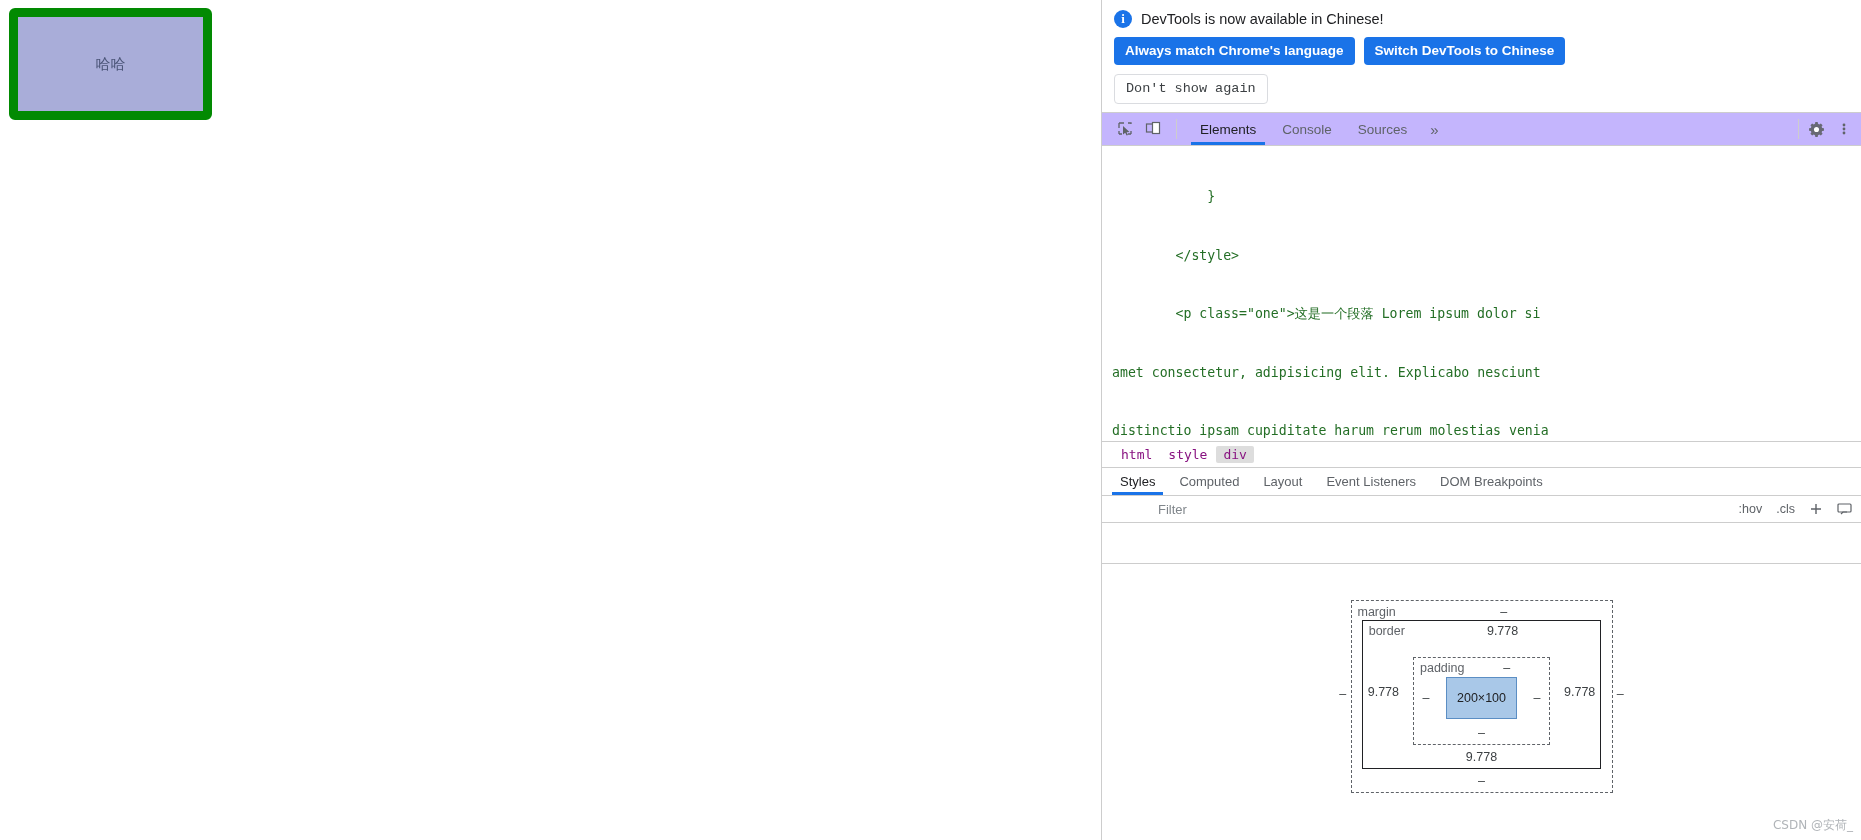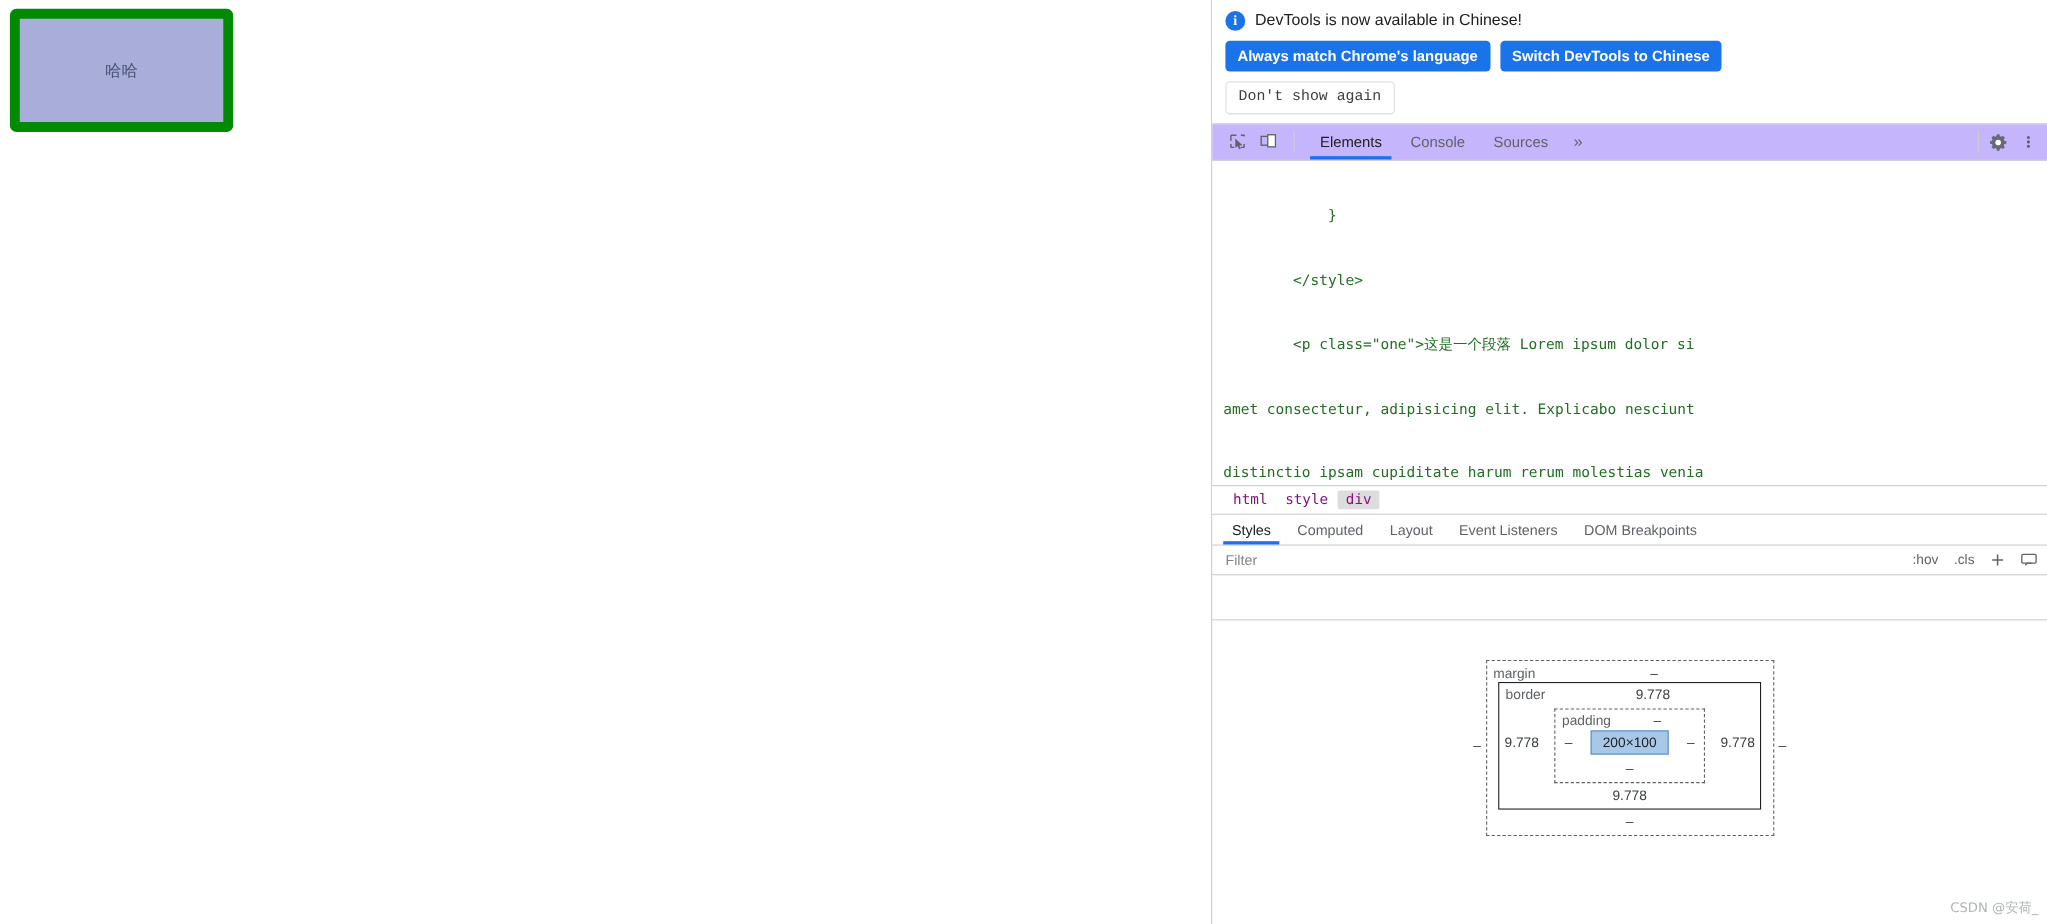--- a/index.html
+++ b/index.html
@@ -258,20 +258,21 @@
     gap: 8px;
   }
   #filter-input {
     flex: 1 1 auto;
     border: none;
     outline: none;
     font-size: 13px;
     color: #14532d;
     background: transparent;
     font-family: "Liberation Sans", sans-serif;
+    margin-left: 44px;
   }
   #filter-input::placeholder { color: #80868b; }
   .filter-btn {
     font-size: 12.5px;
     color: #5f6368;
     cursor: pointer;
     padding: 0 3px;
     white-space: nowrap;
   }
 
@@ -328,30 +329,30 @@
     text-align: center;
   }
   .bm-border {
     border: 1px solid #202124;
     margin: 1px 7px 0 7px;
     padding: 3px 0 0 0;
     flex: 1 1 auto;
   }
   .bm-padding {
     border: 1px dashed #5f6368;
-    margin: 6px 9px 0 9px;
+    margin: 19px 9px 0 9px;
     padding: 3px 0 0 0;
   }
   .bm-content {
     background: #a9c8e8;
     border: 1px solid #5b8ec4;
     color: #202124;
     font-size: 12.5px;
     font-family: "Liberation Sans", sans-serif;
-    padding: 3px 10px;
+    padding: 13px 10px;
     margin: 2px 8px;
     text-align: right;
     display: inline-block;
   }
   .bm-bottom {
     text-align: center;
     padding: 2px 0 3px 0;
   }
 
   

